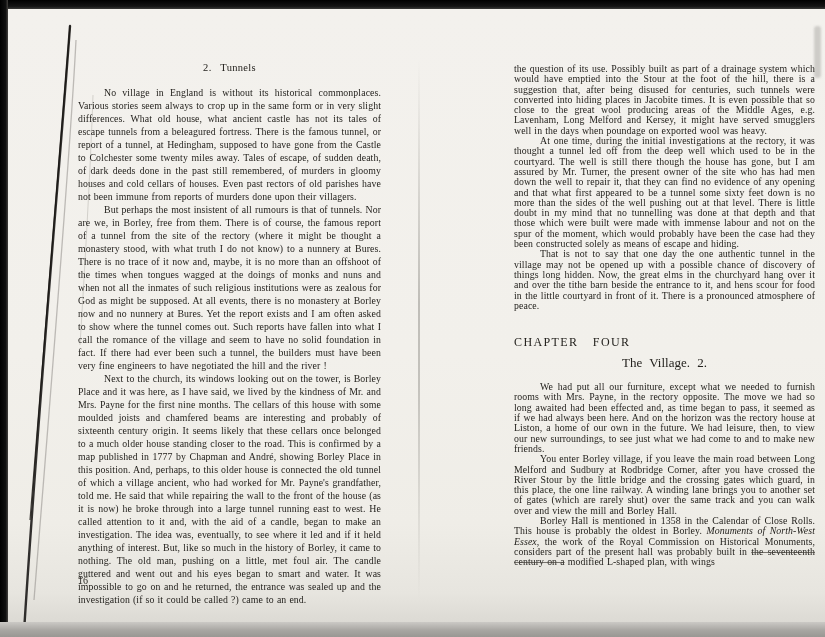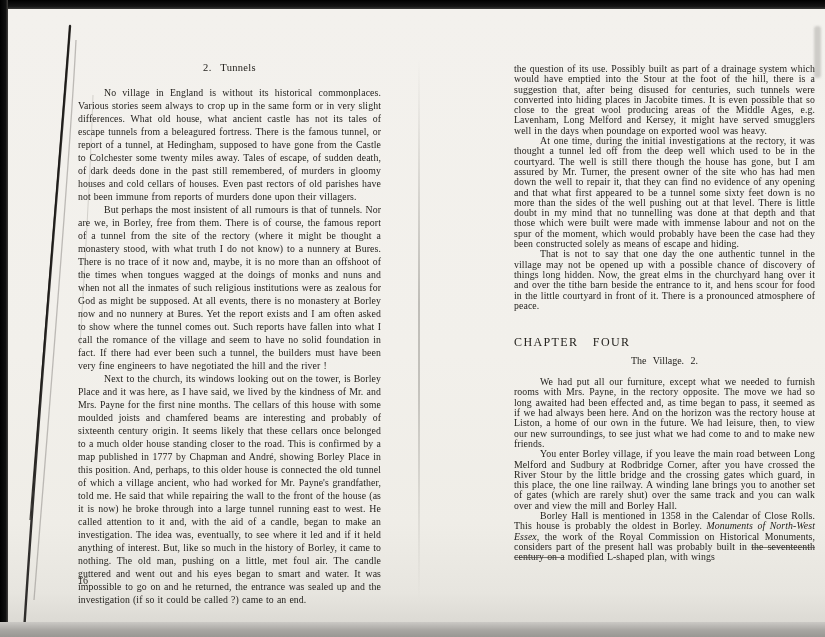--- a/index.html
+++ b/index.html
@@ -53,21 +53,21 @@
   .page-left  .body { line-height:13px; }
   .page-right .body { line-height:10.3px; }
   .indent   { text-indent:26px; }
   .noindent { text-indent:0; }
 
   .chapter-heading {
     margin:24px 0 5px 0; font-weight:normal; font-size:12px;
     text-align:left; word-spacing:10px; letter-spacing:1.4px;
   }
   .chapter-subheading {
-    margin:0 0 11px 0; font-weight:normal; font-size:10px;
+    margin:0 0 11px 0; font-weight:normal; font-size:13px;
     text-align:center; word-spacing:4px;
   }
   .book-title { font-style:italic; }
   .struck {
     text-decoration:line-through;
     text-decoration-color:rgba(70,66,60,.7);
     text-decoration-thickness:1px;
   }
   .page-number {
     position:absolute; bottom:0; left:0; right:0;

